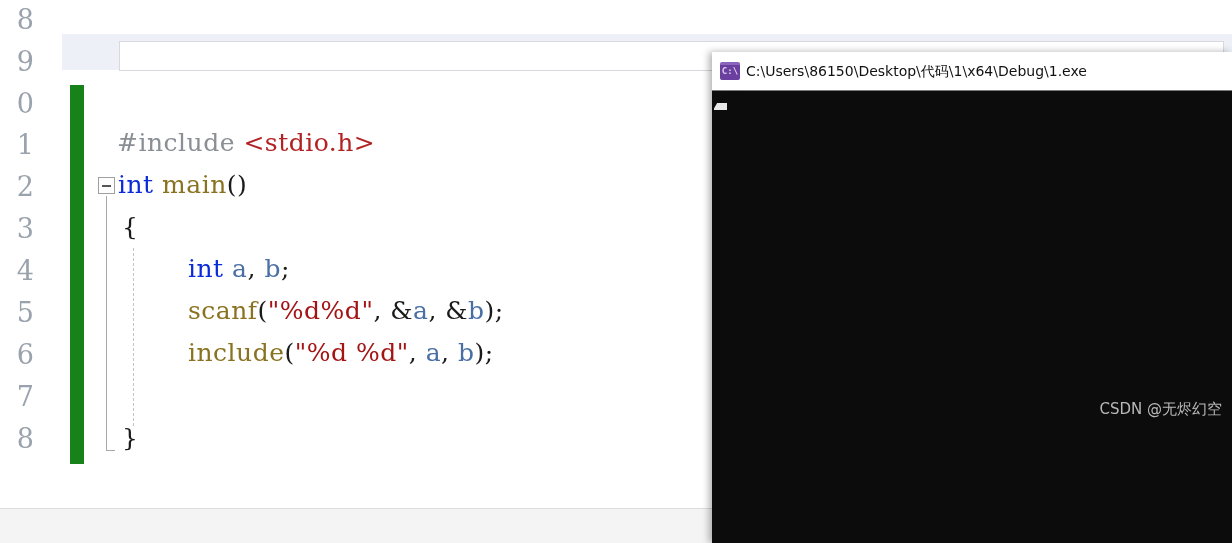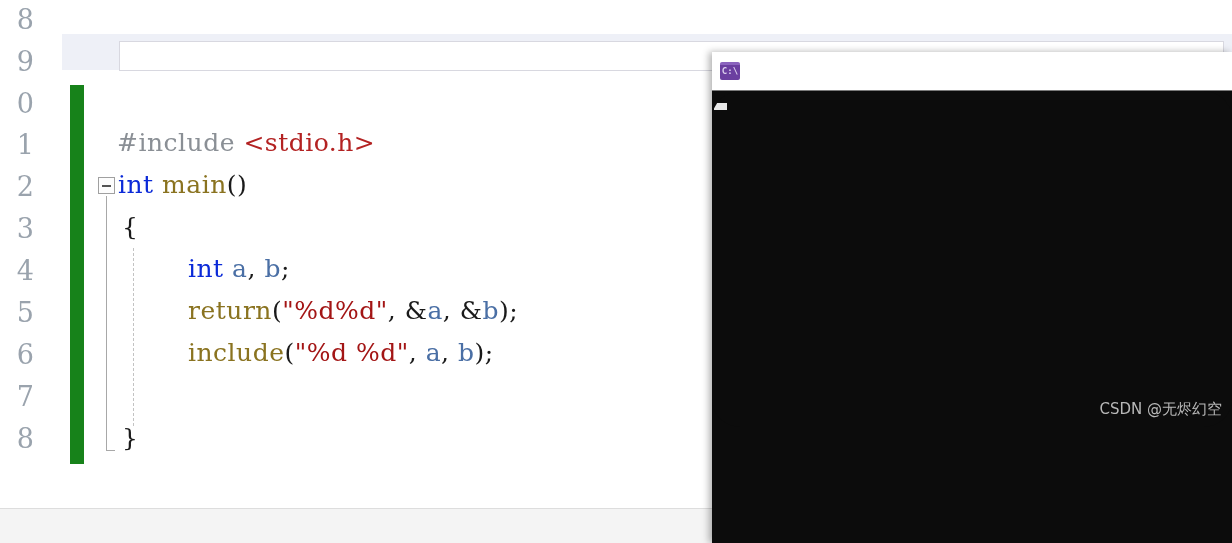--- a/index.html
+++ b/index.html
@@ -230,35 +230,36 @@
   </div>
   <div id="fold-line"></div>
   <div id="fold-line-foot"></div>
   <div id="indent-guide"></div>
 
   <div id="code">
       <div class="code-line" style="top: 130px; left: 117px;"><span class="tk-pre">#include </span><span class="tk-header">&lt;stdio.h&gt;</span></div>
       <div class="code-line" style="top: 172px; left: 118px;"><span class="tk-kw">int</span><span class="tk-plain"> </span><span class="tk-fn">main</span><span class="tk-plain">()</span></div>
       <div class="code-line" style="top: 214px; left: 122px;"><span class="tk-plain">{</span></div>
       <div class="code-line" style="top: 256px; left: 188px;"><span class="tk-kw">int</span><span class="tk-plain"> </span><span class="tk-var">a</span><span class="tk-plain">, </span><span class="tk-var">b</span><span class="tk-plain">;</span></div>
-      <div class="code-line" style="top: 298px; left: 188px;"><span class="tk-fn">return</span><span class="tk-plain">(</span><span class="tk-str">"%d%d"</span><span class="tk-plain">, &amp;</span><span class="tk-var">a</span><span class="tk-plain">, &amp;</span><span class="tk-var">b</span><span class="tk-plain">);</span></div>
+      <div class="code-line" style="top: 298px; left: 188px;"><span class="tk-fn">scanf</span><span class="tk-plain">(</span><span class="tk-str">"%d%d"</span><span class="tk-plain">, &amp;</span><span class="tk-var">a</span><span class="tk-plain">, &amp;</span><span class="tk-var">b</span><span class="tk-plain">);</span></div>
       <div class="code-line" style="top: 340px; left: 188px;"><span class="tk-fn">include</span><span class="tk-plain">(</span><span class="tk-str">"%d %d"</span><span class="tk-plain">, </span><span class="tk-var">a</span><span class="tk-plain">, </span><span class="tk-var">b</span><span class="tk-plain">);</span></div>
       <div class="code-line" style="top: 425px; left: 122px;"><span class="tk-plain">}</span></div>
     </div>
 
   <div id="status-bar">
     
     
   </div>
 
 </div>
 
 <div id="console-window" style="background: rgb(12, 12, 12);">
   <div id="console-titlebar">
     <div id="console-icon">
       <div class="glyph">C:\</div>
     </div>
+    <div id="console-title">C:\Users\86150\Desktop\代码\1\x64\Debug\1.exe</div>
   </div>
   <div id="console-body" style="background: rgb(12, 12, 12);">
     <div id="console-cursor" style="display: block;"></div>
     <div id="watermark">CSDN @无烬幻空</div>
   </div>
 </div>
 
 </body></html>

